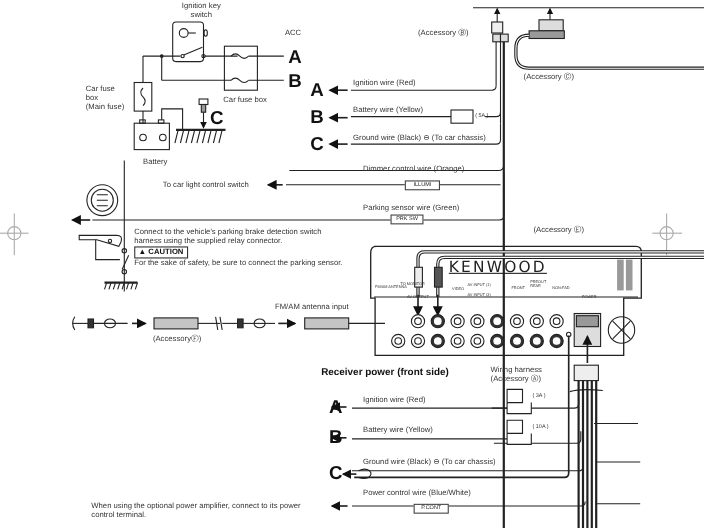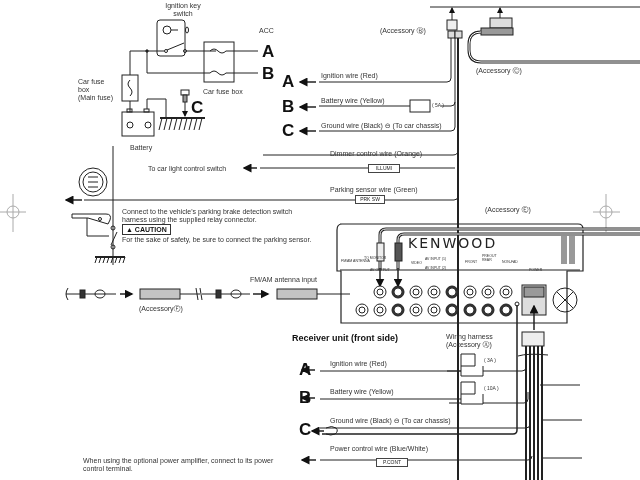--- a/index.html
+++ b/index.html
@@ -274,37 +274,37 @@
 <div class="t" style="left:330px;top:186px;">Parking sensor wire (Green)</div>
 <div class="tag" style="left:355px;top:195px;width:20px;">PRK SW</div>
 <div class="t" style="left:122px;top:208px;">
   <div>Connect to the vehicle's parking brake detection switch</div>
   <div>harness using the supplied relay connector.</div>
 </div>
 <div class="caution" style="left:122px;top:224px;">▲ CAUTION</div>
 <div class="t" style="left:122px;top:236px;">For the sake of safety, be sure to connect the parking sensor.</div>
 
 <div class="t" style="left:485px;top:206px;">(Accessory Ⓔ)</div>
-<div class="kw" style="left:408px;top:235px;">KENWOOD</div>
+<div class="kw" style="left:408px;top:235px;text-decoration:underline;">KENWOOD</div>
 
 <div class="t" style="left:341px;top:259px;font-size:3.5px;line-height:4px;">FM/AM ANTENNA</div>
 <div class="t" style="left:364px;top:254px;font-size:3.5px;">TO MONITOR</div>
 <div class="t" style="left:370px;top:266px;font-size:3.5px;">AV OUTPUT</div>
 <div class="t" style="left:411px;top:259px;font-size:3.5px;">VIDEO</div>
 <div class="t" style="left:425px;top:255px;font-size:3.5px;">AV INPUT (1)</div>
 <div class="t" style="left:425px;top:264px;font-size:3.5px;">AV INPUT (2)</div>
 <div class="t" style="left:465px;top:258px;font-size:3.5px;">FRONT</div>
 <div class="t" style="left:482px;top:254px;font-size:3.5px;white-space:normal;width:14px;line-height:4px;">PREOUT REAR</div>
 <div class="t" style="left:502px;top:258px;font-size:3.5px;">NON-FAD</div>
 <div class="t" style="left:529px;top:266px;font-size:3.5px;">POWER</div>
 
 <div class="t" style="left:250px;top:276px;">FM/AM antenna input</div>
 <div class="t" style="left:139px;top:305px;">(AccessoryⒻ)</div>
 
-<div class="hdr" style="left:292px;top:333px;">Receiver unit (front side)</div>
+<div class="hdr" style="left:292px;top:333px;">Receiver power (front side)</div>
 <div class="t" style="left:446px;top:333px;">
   <div>Wiring harness</div>
   <div>(Accessory Ⓐ)</div>
 </div>
 
 <div class="big" style="left:299px;top:361px;">A</div>
 <div class="t" style="left:330px;top:360px;">Ignition wire (Red)</div>
 <div class="t" style="left:484px;top:356px;font-size:5px;">( 3A )</div>
 <div class="big" style="left:299px;top:389px;">B</div>
 <div class="t" style="left:330px;top:388px;">Battery wire (Yellow)</div>

